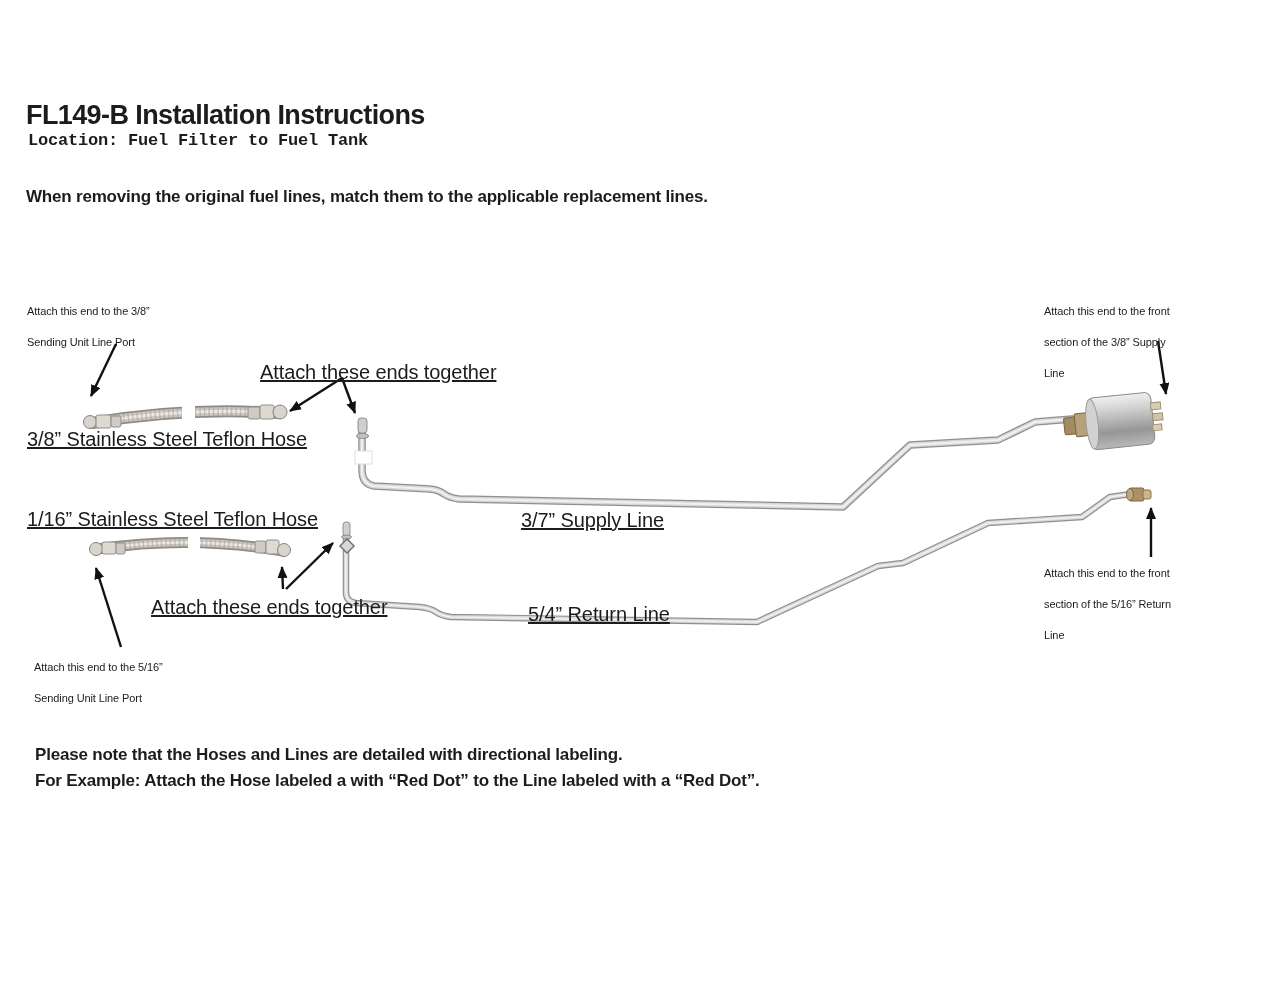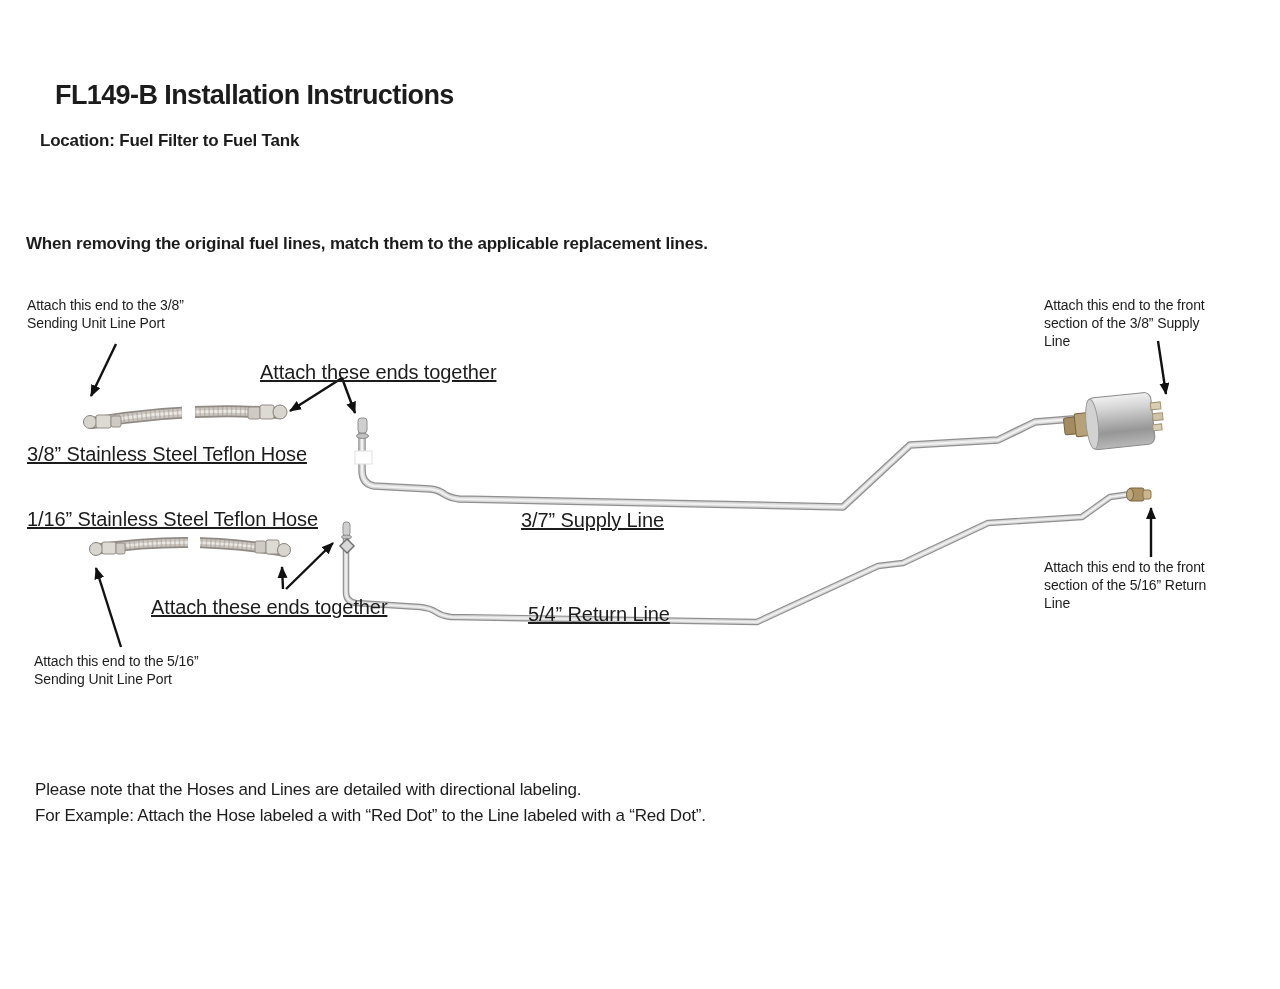--- a/index.html
+++ b/index.html
@@ -12,27 +12,27 @@
   .title{
     font-size:27px;font-weight:bold;letter-spacing:-0.6px;
   }
   .subtitle{
     font-size:17px;font-weight:bold;letter-spacing:-0.2px;
   }
   .intro{
     font-size:17px;font-weight:bold;letter-spacing:-0.2px;
   }
   .ann{
-    font-size:14px;line-height:18px;white-space:pre-line;letter-spacing:-0.1px;
+    font-size:11px;line-height:31px;white-space:pre-line;letter-spacing:-0.1px;
   }
   .lbl{
     font-size:20px;letter-spacing:-0.1px;white-space:nowrap;text-decoration:underline;
   }
   .note{
-    font-size:17px;font-weight:normal;line-height:26px;white-space:pre-line;letter-spacing:-0.2px;margin-top:35px;
+    font-size:17px;font-weight:bold;line-height:26px;white-space:pre-line;letter-spacing:-0.2px;
   }
   svg{position:absolute;left:0;top:0;}
 </style>
 </head>
 <body>
 
 <svg width="1280" height="989" viewBox="0 0 1280 989" aria-hidden="true">
   <defs>
     <marker id="ah" markerUnits="userSpaceOnUse" markerWidth="14" markerHeight="12" refX="11" refY="5" orient="auto">
       <path d="M0,0 L12,5 L0,10 z" fill="#111"></path>
@@ -140,32 +140,32 @@
     <path d="M342,378 L290,411" marker-end="url(#ah)"></path>
     <path d="M342,378 L355,413" marker-end="url(#ah)"></path>
     <path d="M1158,341 L1166,394" marker-end="url(#ah)"></path>
     <path d="M283,589 L282,567" marker-end="url(#ah)"></path>
     <path d="M286,589 L333,543" marker-end="url(#ah)"></path>
     <path d="M121,647 L96,568" marker-end="url(#ah)"></path>
     <path d="M1151,557 L1151,508" marker-end="url(#ah)"></path>
   </g>
 </svg>
 
-<div class="abs title" style="left:26px;top:80px;margin-left:29px;">FL149-B Installation Instructions</div>
+<div class="abs title" style="left:26px;top:100px;">FL149-B Installation Instructions</div>
 
-<div class="abs subtitle" style="left:40px;top:131px;">Location: Fuel Filter to Fuel Tank</div>
+<div class="abs subtitle" style="left:28px;top:131px;font-family:Liberation Mono, monospace;">Location: Fuel Filter to Fuel Tank</div>
 
-<div class="abs intro" style="left:26px;top:187px;margin-top:47px;">When removing the original fuel lines, match them to the applicable replacement lines.</div>
+<div class="abs intro" style="left:26px;top:187px;">When removing the original fuel lines, match them to the applicable replacement lines.</div>
 
 <div class="abs ann" style="left:27px;top:296px;width:230px;">Attach this end to the 3/8”
 Sending Unit Line Port</div>
 
 <div class="abs lbl" style="left:260px;top:361px;">Attach these ends together</div>
 
-<div class="abs lbl" style="left:27px;top:443px;text-align:right;">3/8” Stainless Steel Teflon Hose</div>
+<div class="abs lbl" style="left:27px;top:428px;text-align:right;">3/8” Stainless Steel Teflon Hose</div>
 
 <div class="abs lbl" style="left:27px;top:508px;">1/16” Stainless Steel Teflon Hose</div>
 
 <div class="abs lbl" style="left:521px;top:509px;">3/7” Supply Line</div>
 
 <div class="abs lbl" style="left:528px;top:603px;">5/4” Return Line</div>
 
 <div class="abs lbl" style="left:151px;top:596px;">Attach these ends together</div>
 
 <div class="abs ann" style="left:34px;top:652px;width:230px;">Attach this end to the 5/16”

